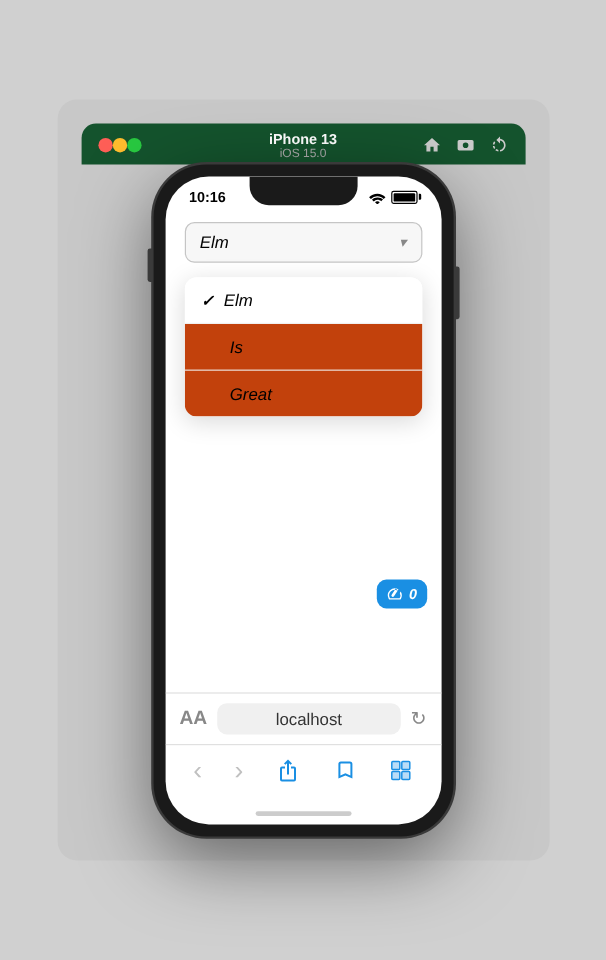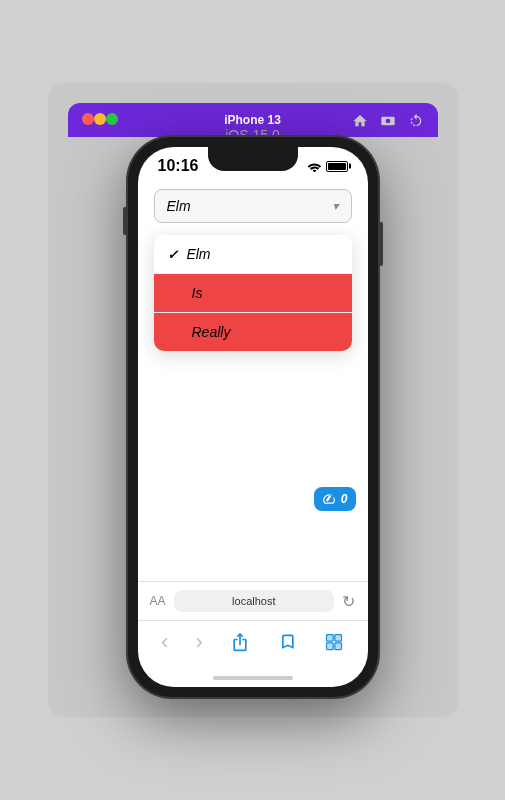--- a/index.html
+++ b/index.html
@@ -17,26 +17,26 @@
     .dot {
       width: 12px;
       height: 12px;
       border-radius: 50%;
     }
     .dot-red { background: #ff5f57; }
     .dot-yellow { background: #febc2e; }
     .dot-green { background: #28c840; }
 
     .mac-bar {
-      background: #6d28d9;
+      background: #14532d;
       width: 370px;
       border-radius: 12px 12px 0 0;
       padding: 10px 14px 8px 14px;
       display: flex;
-      align-items: flex-start;
+      align-items: center;
     }
 
     .phone-outer {
       width: 250px;
       background: #1a1a1a;
       border-radius: 44px;
       padding: 10px;
       box-shadow: 0 0 0 2px #3a3a3a, 0 20px 60px rgba(0,0,0,0.5);
       position: relative;
     }
@@ -85,21 +85,21 @@
       background: #1a1a1a;
       border-radius: 0 0 16px 16px;
       z-index: 10;
     }
 
     .status-bar {
       display: flex;
       justify-content: space-between;
       align-items: center;
       padding: 10px 20px 4px 20px;
-      font-size: 16px;
+      font-size: 12px;
       font-weight: 600;
       color: #000;
       position: relative;
       z-index: 5;
     }
 
     .status-right {
       display: flex;
       align-items: center;
       gap: 4px;
@@ -176,21 +176,21 @@
       z-index: 20;
     }
 
     .dropdown-item {
       padding: 11px 14px;
       font-size: 14px;
       color: #000;
       display: flex;
       align-items: center;
       gap: 8px;
-      background: #ef4444;
+      background: #c2410c;
     }
 
     .dropdown-item:not(:last-child) {
       border-bottom: 1px solid #f0f0f0;
     }
 
     .dropdown-item.selected {
       background: #fff;
     }
 
@@ -232,31 +232,31 @@
     
     .browser-bar {
       border-top: 1px solid #e0e0e0;
       padding: 8px 12px;
       display: flex;
       align-items: center;
       gap: 8px;
     }
 
     .aa-label {
-      font-size: 12px;
+      font-size: 16px;
       color: #888;
-      font-weight: 400;
+      font-weight: 700;
     }
 
     .url-input {
       flex: 1;
       background: #f0f0f0;
       border-radius: 8px;
       padding: 5px 10px;
-      font-size: 11px;
+      font-size: 14px;
       color: #333;
       text-align: center;
     }
 
     .reload-btn {
       font-size: 16px;
       color: #888;
     }
 
     
@@ -309,21 +309,21 @@
 <body>
 
 <div class="simulator-container">
 
   <div class="mac-bar">
     <div class="dot dot-red"></div>
     <div class="dot dot-yellow"></div>
     <div class="dot dot-green"></div>
     <div style="margin-left:auto; display:flex; flex-direction:column; align-items:center; position:absolute; left:50%; transform:translateX(-50%);">
       <span style="color:#fff; font-size:12px; font-weight:600;">iPhone 13</span>
-      <span style="color:#aaa; font-size:14px;">iOS 15.0</span>
+      <span style="color:#aaa; font-size:10px;">iOS 15.0</span>
     </div>
     <div style="margin-left:auto; display:flex; gap:12px; align-items:center;">
 
       <svg width="16" height="16" viewBox="0 0 24 24" fill="#ccc">
         <path d="M10 20v-6h4v6h5v-8h3L12 3 2 12h3v8z"></path>
       </svg>
 
       <svg width="16" height="16" viewBox="0 0 24 24" fill="#ccc">
         <path d="M12 15.5A3.5 3.5 0 018.5 12 3.5 3.5 0 0112 8.5a3.5 3.5 0 013.5 3.5 3.5 3.5 0 01-3.5 3.5m7.5-10H4A2 2 0 002 7.5v9A2 2 0 004 18.5h16a2 2 0 002-2v-9a2 2 0 00-2-2z"></path>
       </svg>
@@ -364,21 +364,21 @@
           <div class="dropdown-item selected">
             <span class="checkmark">✓</span>
             <span class="dropdown-item-text">Elm</span>
           </div>
           <div class="dropdown-item">
             <span style="width:16px; display:inline-block;"></span>
             <span class="dropdown-item-text">Is</span>
           </div>
           <div class="dropdown-item">
             <span style="width:16px; display:inline-block;"></span>
-            <span class="dropdown-item-text">Really</span>
+            <span class="dropdown-item-text">Great</span>
           </div>
         </div>
 
         <div class="accessibility-badge">
           <svg viewBox="0 0 24 24" width="14" height="14" fill="white">
             <path d="M20.38 8.57l-1.23 1.85a8 8 0 01-.22 7.58H5.07A8 8 0 0115.58 6.85l1.85-1.23A10 10 0 003.35 19a2 2 0 001.72 1h13.85a2 2 0 001.74-1 10 10 0 00-.27-10.44zm-9.79 6.84a2 2 0 01-2.83-2.83l5.66-8.49 2.83 2.83-5.66 8.49z"></path>
           </svg>
           <span class="accessibility-count">0</span>
         </div>
       </div>

